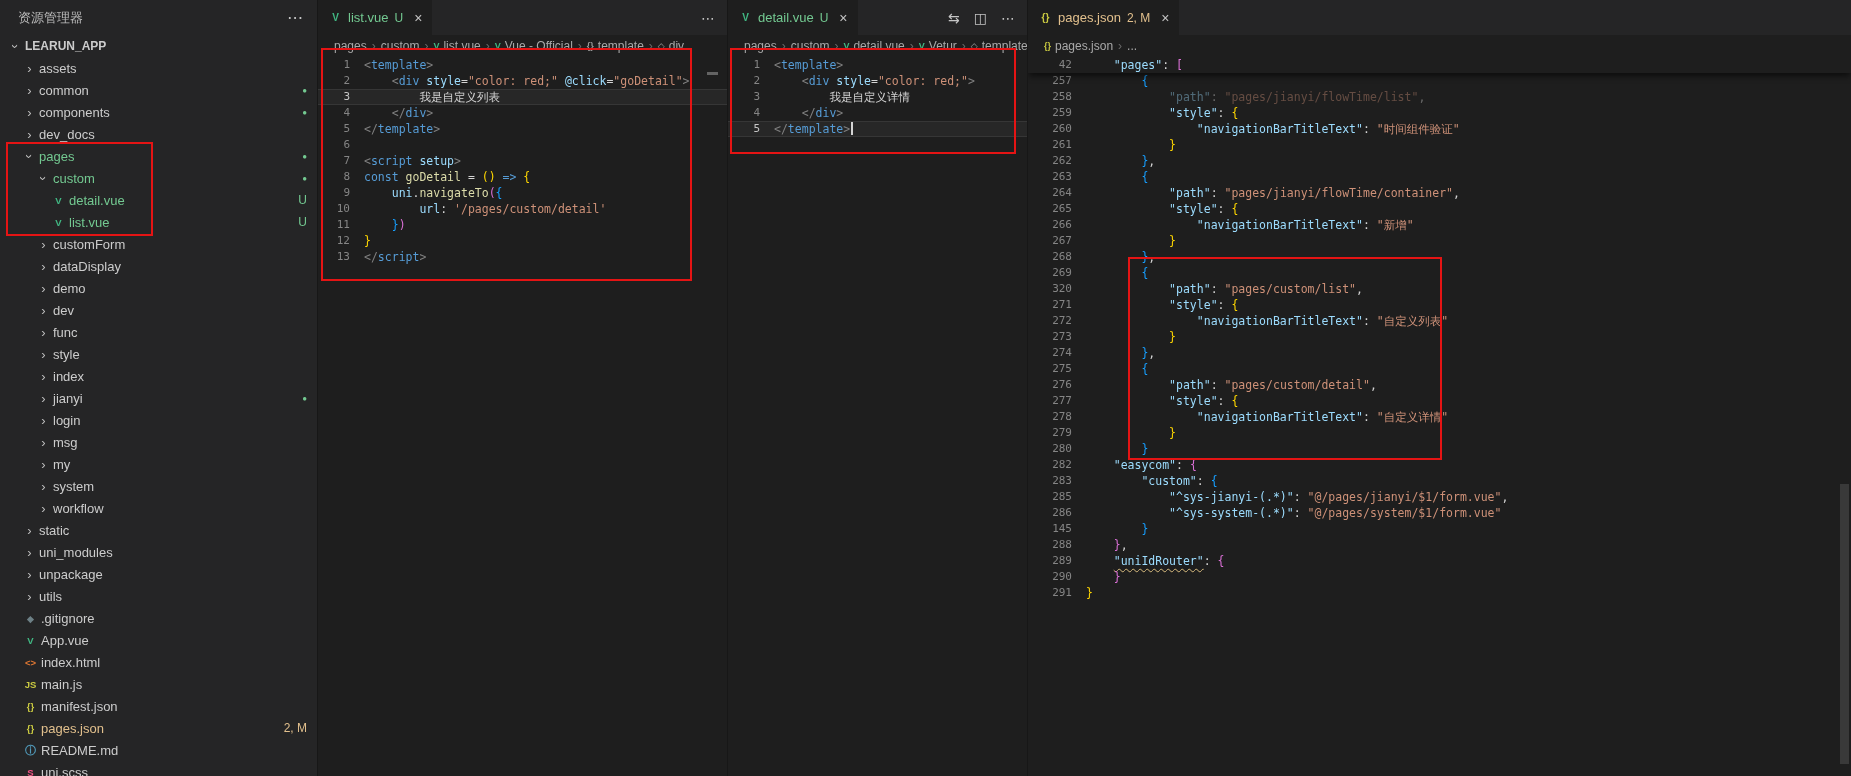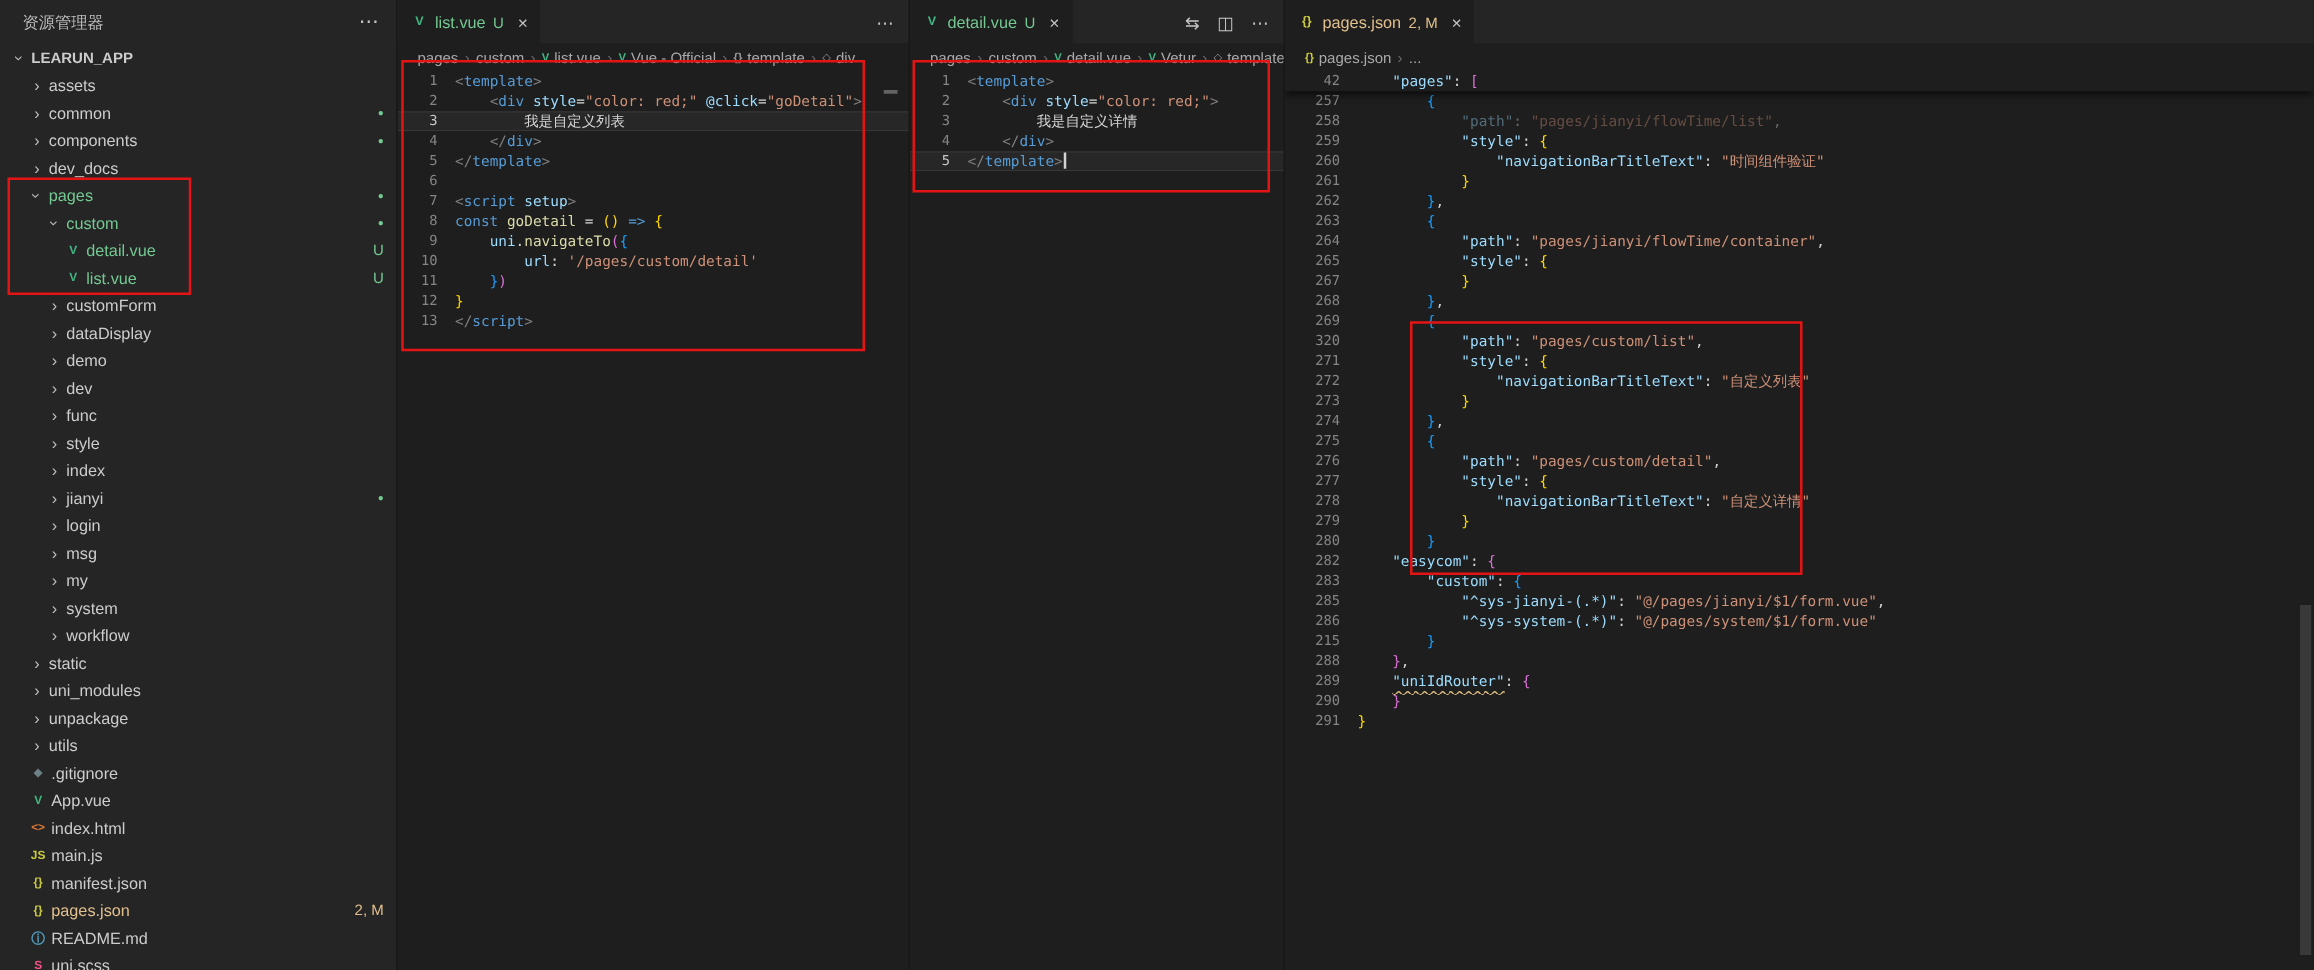--- a/index.html
+++ b/index.html
@@ -333,39 +333,40 @@
     <div class="cl sticky"><span class="ln">42</span><span class="ct"><span class="t-txt">    </span><span class="t-key">"pages"</span><span class="t-op">: </span><span class="t-b2">[</span></span></div>
         <div class="cl"><span class="ln">257</span><span class="ct"><span class="t-txt">        </span><span class="t-b3">{</span></span></div>
         <div class="cl dim"><span class="ln">258</span><span class="ct"><span class="t-txt">            </span><span class="t-key">"path"</span><span class="t-op">: </span><span class="t-str">"pages/jianyi/flowTime/list"</span><span class="t-op">,</span></span></div>
         <div class="cl"><span class="ln">259</span><span class="ct"><span class="t-txt">            </span><span class="t-key">"style"</span><span class="t-op">: </span><span class="t-b1">{</span></span></div>
         <div class="cl"><span class="ln">260</span><span class="ct"><span class="t-txt">                </span><span class="t-key">"navigationBarTitleText"</span><span class="t-op">: </span><span class="t-str">"时间组件验证"</span></span></div>
         <div class="cl"><span class="ln">261</span><span class="ct"><span class="t-txt">            </span><span class="t-b1">}</span></span></div>
         <div class="cl"><span class="ln">262</span><span class="ct"><span class="t-txt">        </span><span class="t-b3">}</span><span class="t-op">,</span></span></div>
         <div class="cl"><span class="ln">263</span><span class="ct"><span class="t-txt">        </span><span class="t-b3">{</span></span></div>
         <div class="cl"><span class="ln">264</span><span class="ct"><span class="t-txt">            </span><span class="t-key">"path"</span><span class="t-op">: </span><span class="t-str">"pages/jianyi/flowTime/container"</span><span class="t-op">,</span></span></div>
         <div class="cl"><span class="ln">265</span><span class="ct"><span class="t-txt">            </span><span class="t-key">"style"</span><span class="t-op">: </span><span class="t-b1">{</span></span></div>
+        <div class="cl"><span class="ln">266</span><span class="ct"><span class="t-txt">                </span><span class="t-key">"navigationBarTitleText"</span><span class="t-op">: </span><span class="t-str">"新增"</span></span></div>
         <div class="cl"><span class="ln">267</span><span class="ct"><span class="t-txt">            </span><span class="t-b1">}</span></span></div>
         <div class="cl"><span class="ln">268</span><span class="ct"><span class="t-txt">        </span><span class="t-b3">}</span><span class="t-op">,</span></span></div>
         <div class="cl"><span class="ln">269</span><span class="ct"><span class="t-txt">        </span><span class="t-b3">{</span></span></div>
         <div class="cl"><span class="ln">320</span><span class="ct"><span class="t-txt">            </span><span class="t-key">"path"</span><span class="t-op">: </span><span class="t-str">"pages/custom/list"</span><span class="t-op">,</span></span></div>
         <div class="cl"><span class="ln">271</span><span class="ct"><span class="t-txt">            </span><span class="t-key">"style"</span><span class="t-op">: </span><span class="t-b1">{</span></span></div>
         <div class="cl"><span class="ln">272</span><span class="ct"><span class="t-txt">                </span><span class="t-key">"navigationBarTitleText"</span><span class="t-op">: </span><span class="t-str">"自定义列表"</span></span></div>
         <div class="cl"><span class="ln">273</span><span class="ct"><span class="t-txt">            </span><span class="t-b1">}</span></span></div>
         <div class="cl"><span class="ln">274</span><span class="ct"><span class="t-txt">        </span><span class="t-b3">}</span><span class="t-op">,</span></span></div>
         <div class="cl"><span class="ln">275</span><span class="ct"><span class="t-txt">        </span><span class="t-b3">{</span></span></div>
         <div class="cl"><span class="ln">276</span><span class="ct"><span class="t-txt">            </span><span class="t-key">"path"</span><span class="t-op">: </span><span class="t-str">"pages/custom/detail"</span><span class="t-op">,</span></span></div>
         <div class="cl"><span class="ln">277</span><span class="ct"><span class="t-txt">            </span><span class="t-key">"style"</span><span class="t-op">: </span><span class="t-b1">{</span></span></div>
         <div class="cl"><span class="ln">278</span><span class="ct"><span class="t-txt">                </span><span class="t-key">"navigationBarTitleText"</span><span class="t-op">: </span><span class="t-str">"自定义详情"</span></span></div>
         <div class="cl"><span class="ln">279</span><span class="ct"><span class="t-txt">            </span><span class="t-b1">}</span></span></div>
         <div class="cl"><span class="ln">280</span><span class="ct"><span class="t-txt">        </span><span class="t-b3">}</span></span></div>
         <div class="cl"><span class="ln">282</span><span class="ct"><span class="t-txt">    </span><span class="t-key">"easycom"</span><span class="t-op">: </span><span class="t-b2">{</span></span></div>
         <div class="cl"><span class="ln">283</span><span class="ct"><span class="t-txt">        </span><span class="t-key">"custom"</span><span class="t-op">: </span><span class="t-b3">{</span></span></div>
         <div class="cl"><span class="ln">285</span><span class="ct"><span class="t-txt">            </span><span class="t-key">"^sys-jianyi-(.*)"</span><span class="t-op">: </span><span class="t-str">"@/pages/jianyi/$1/form.vue"</span><span class="t-op">,</span></span></div>
         <div class="cl"><span class="ln">286</span><span class="ct"><span class="t-txt">            </span><span class="t-key">"^sys-system-(.*)"</span><span class="t-op">: </span><span class="t-str">"@/pages/system/$1/form.vue"</span></span></div>
-        <div class="cl"><span class="ln">215</span><span class="ct"><span class="t-txt">        </span><span class="t-b3">}</span></span></div>
+        <div class="cl"><span class="ln">145</span><span class="ct"><span class="t-txt">        </span><span class="t-b3">}</span></span></div>
         <div class="cl"><span class="ln">288</span><span class="ct"><span class="t-txt">    </span><span class="t-b2">}</span><span class="t-op">,</span></span></div>
         <div class="cl"><span class="ln">289</span><span class="ct"><span class="t-txt">    </span><span class="t-warn">"uniIdRouter"</span><span class="t-op">: </span><span class="t-b2">{</span></span></div>
         <div class="cl"><span class="ln">290</span><span class="ct"><span class="t-txt">    </span><span class="t-b2">}</span></span></div>
         <div class="cl"><span class="ln">291</span><span class="ct"><span class="t-b1">}</span></span></div>
       </div>
   </div>
 </div>
 
 <div class="annobox" style="left: 6px; top: 142px; width: 147px; height: 94px; border-color: rgb(229, 20, 20);"></div>
 <div class="annobox" style="left: 321px; top: 48px; width: 371px; height: 233px; border-color: rgb(229, 20, 20);"></div>

